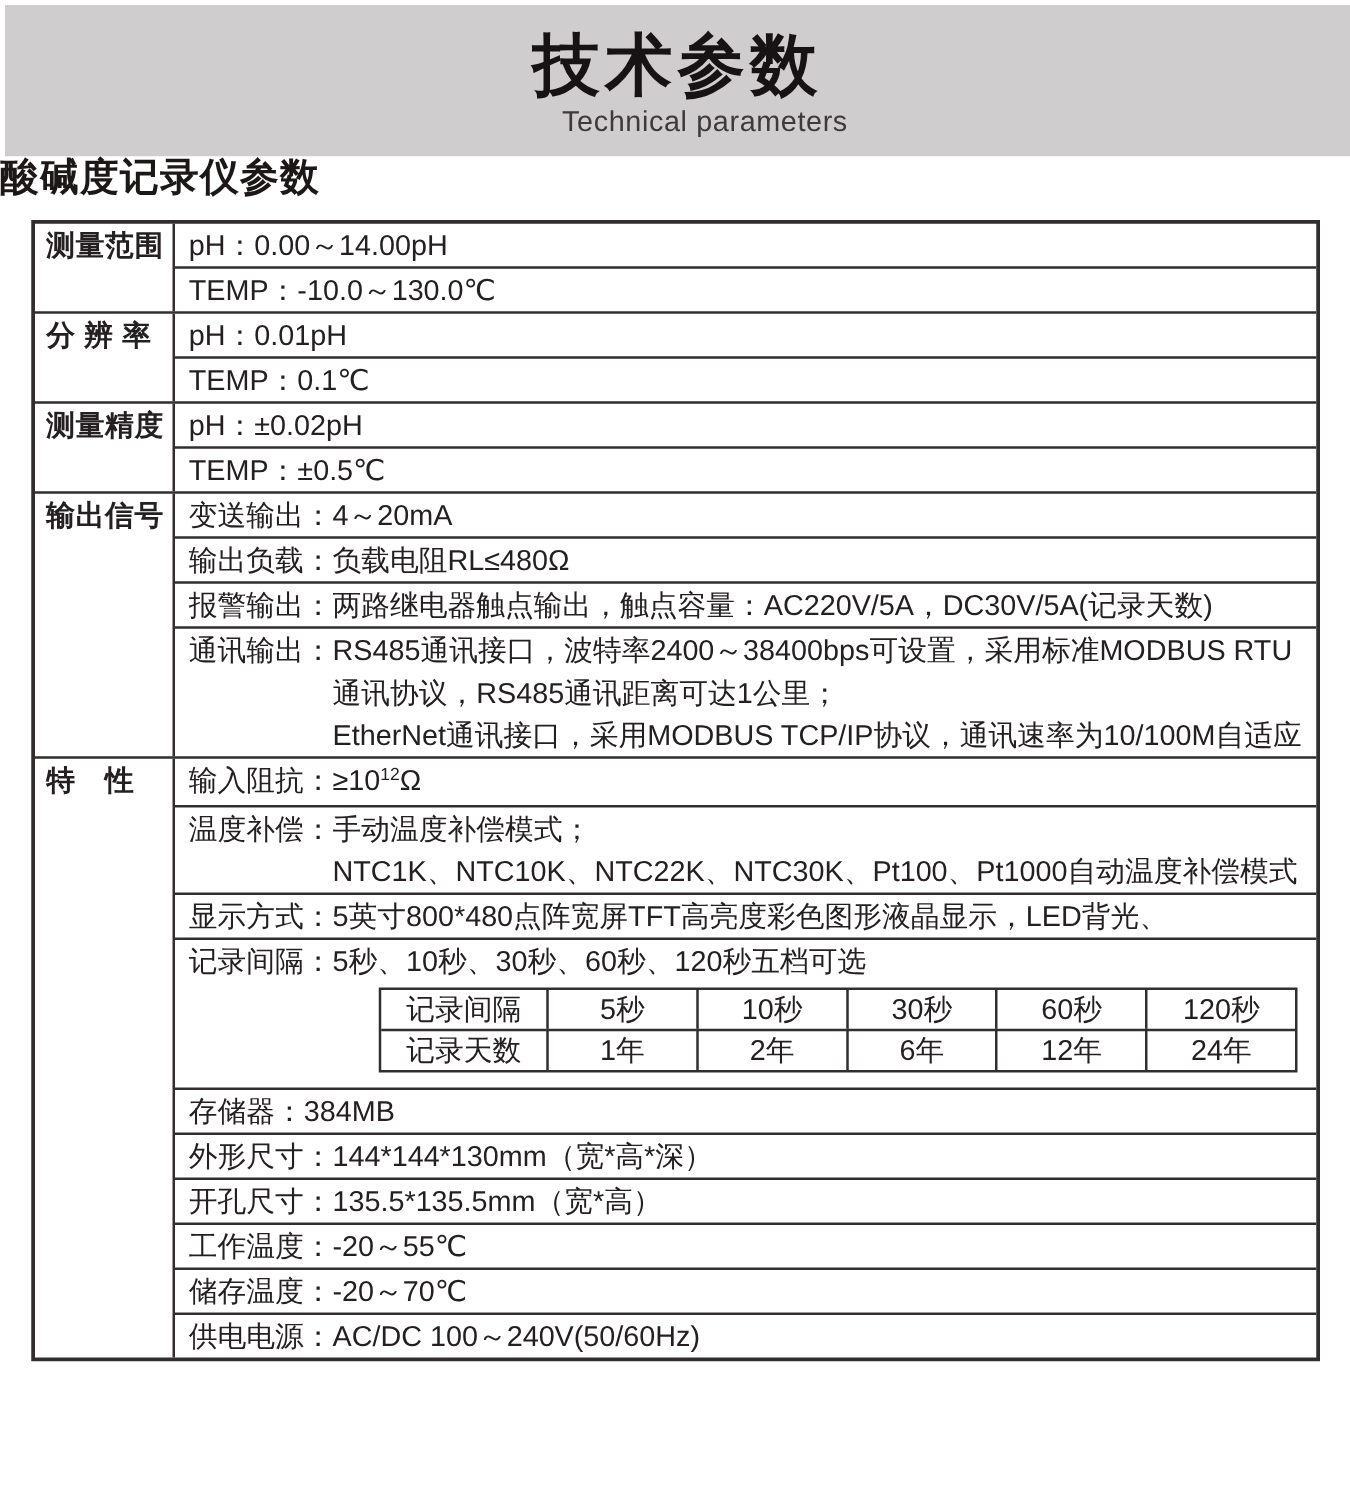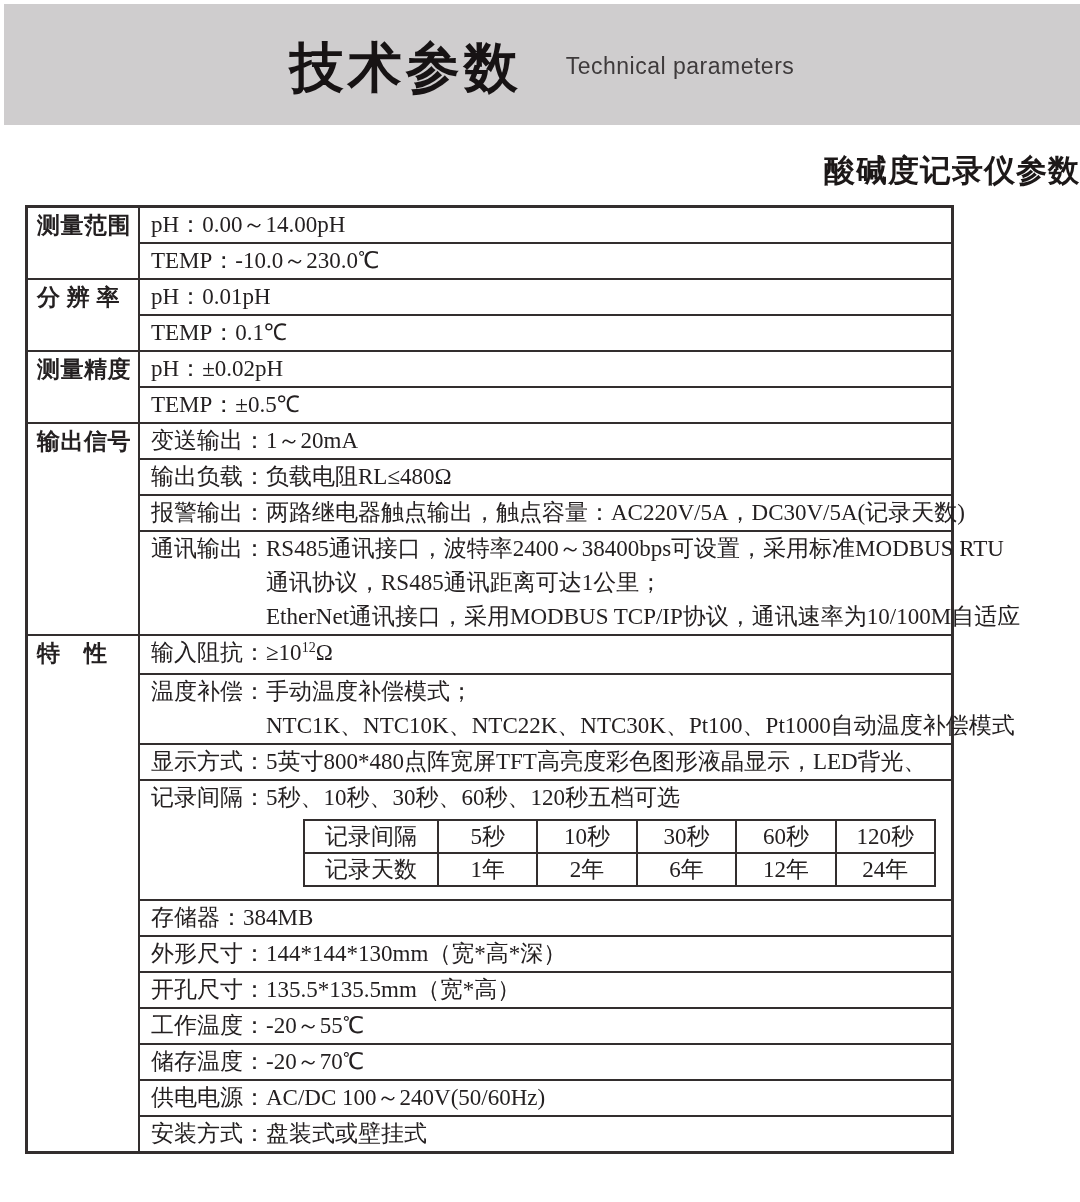--- a/index.html
+++ b/index.html
@@ -12,44 +12,42 @@
     background:#ffffff;
     font-family:"Liberation Sans","DejaVu Sans",sans-serif;
     color:var(--ink);
     overflow:hidden;
   }
   
   .banner{
     margin:4px 0 0 4px;
     width:1076px;height:121px;
     background:#cfcdce;
-    display:flex;flex-direction:row;align-items:center;justify-content:center;
+    display:flex;flex-direction:column;align-items:center;justify-content:center;
   }
   .banner-title{
     font-size:54px;font-weight:800;letter-spacing:4px;
     color:#171314;line-height:1.05;margin-top:6px;
   }
   .banner-subtitle{
     font-size:23px;font-weight:400;letter-spacing:0.5px;
     color:#3e3a3b;margin-top:4px;margin-left:44px;
   }
   
   .table-title{
-    margin-top:29px;
-    text-align:right;
+    text-align:left;
     font-size:31px;font-weight:700;letter-spacing:1px;
     color:#1c1818;line-height:34px;
   }
   
   .spec-table{
     box-sizing:border-box;
     margin:17px 0 0 25px;
-    width:929px;
+    width:1031px;
     border:3px solid var(--line);
-    font-family:Liberation Serif, serif;
   }
   .cat{display:flex;}
   .cat + .cat{border-top:2px solid var(--line);}
   .cat-label{
     flex:0 0 112px;
     box-sizing:border-box;
     border-right:2px solid var(--line);
     padding:1px 2px 0 9px;
     font-size:23px;font-weight:600;letter-spacing:0.5px;
     line-height:33px;
@@ -107,21 +105,21 @@
     <div class="cat-rows">
       <div class="s-row">
         <span class="row-label">pH：</span>
         <div class="row-content">
           <div class="line">0.00～14.00pH</div>
         </div>
       </div>
       <div class="s-row">
         <span class="row-label">TEMP：</span>
         <div class="row-content">
-          <div class="line">-10.0～230.0℃</div>
+          <div class="line">-10.0～130.0℃</div>
         </div>
       </div>
     </div>
   </div>
 
   <div class="cat">
     <div class="cat-label">分 辨 率</div>
     <div class="cat-rows">
       <div class="s-row">
         <span class="row-label">pH：</span>
@@ -155,21 +153,21 @@
       </div>
     </div>
   </div>
 
   <div class="cat">
     <div class="cat-label">输出信号</div>
     <div class="cat-rows">
       <div class="s-row">
         <span class="row-label">变送输出：</span>
         <div class="row-content">
-          <div class="line">1～20mA</div>
+          <div class="line">4～20mA</div>
         </div>
       </div>
       <div class="s-row">
         <span class="row-label">输出负载：</span>
         <div class="row-content">
           <div class="line">负载电阻RL≤480Ω</div>
         </div>
       </div>
       <div class="s-row">
         <span class="row-label">报警输出：</span>
@@ -272,23 +270,17 @@
         </div>
       </div>
 
       <div class="s-row">
         <span class="row-label">供电电源：</span>
         <div class="row-content">
           <div class="line">AC/DC 100～240V(50/60Hz)</div>
         </div>
       </div>
 
-      <div class="s-row">
-        <span class="row-label">安装方式：</span>
-        <div class="row-content">
-          <div class="line">盘装式或壁挂式</div>
-        </div>
-      </div>
 
     </div>
   </div>
 
 </div>
 
 </body></html>

